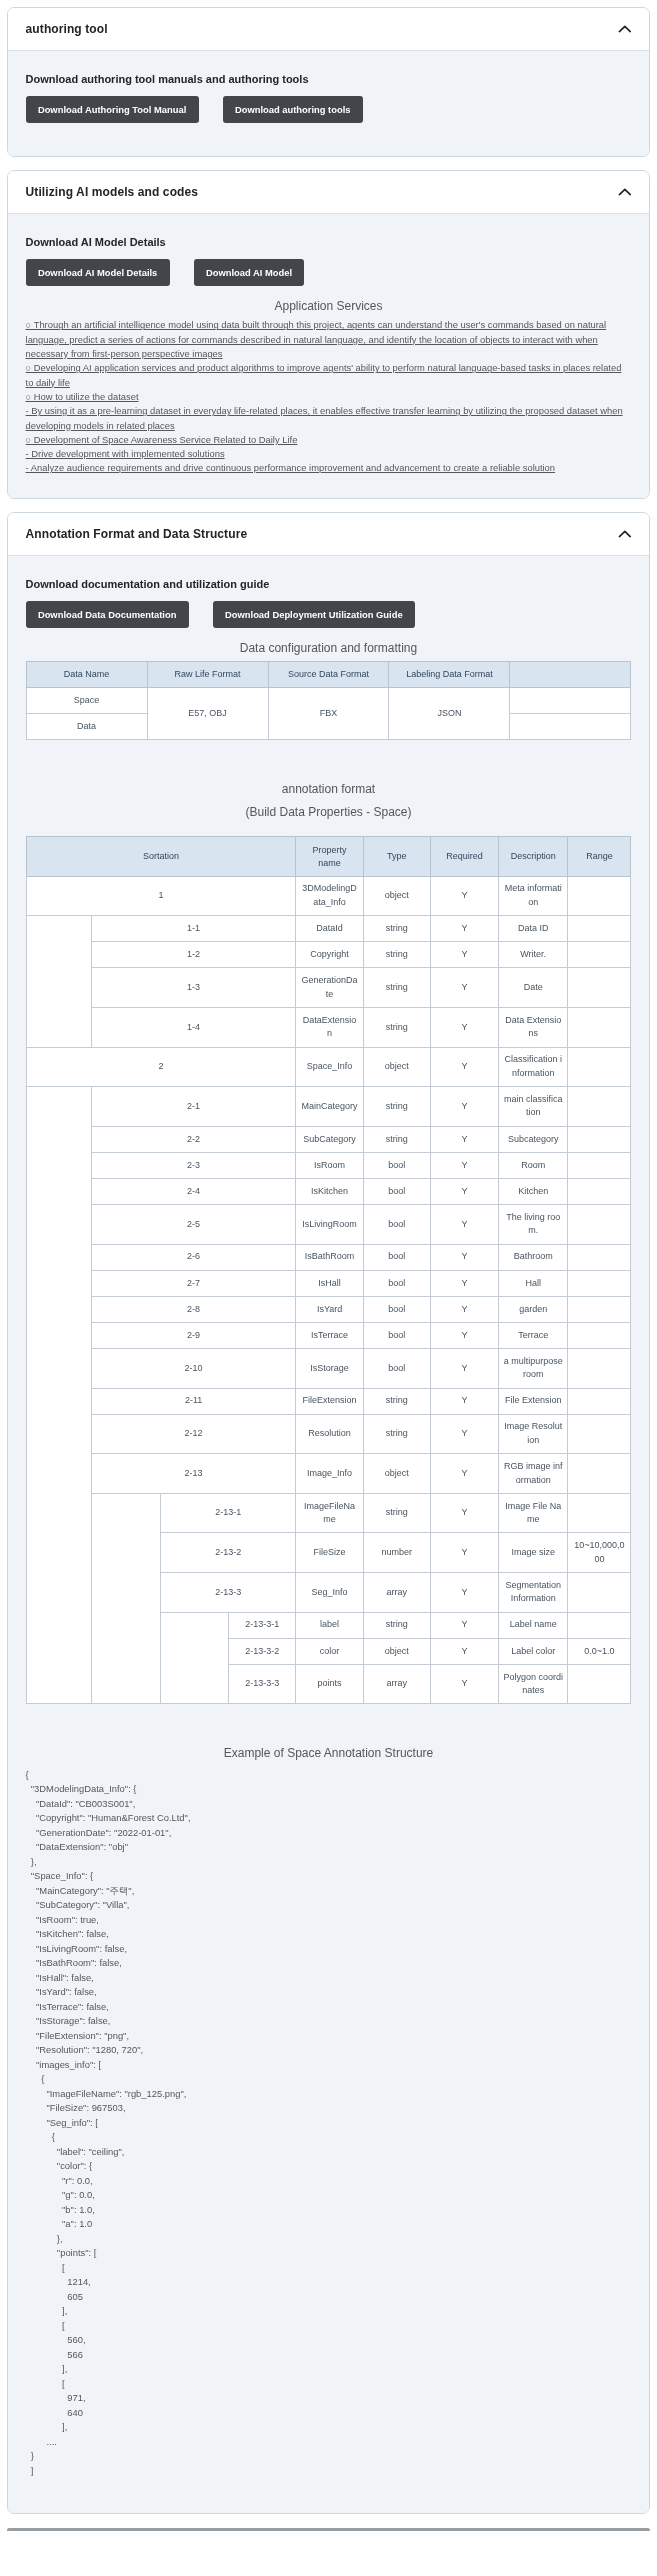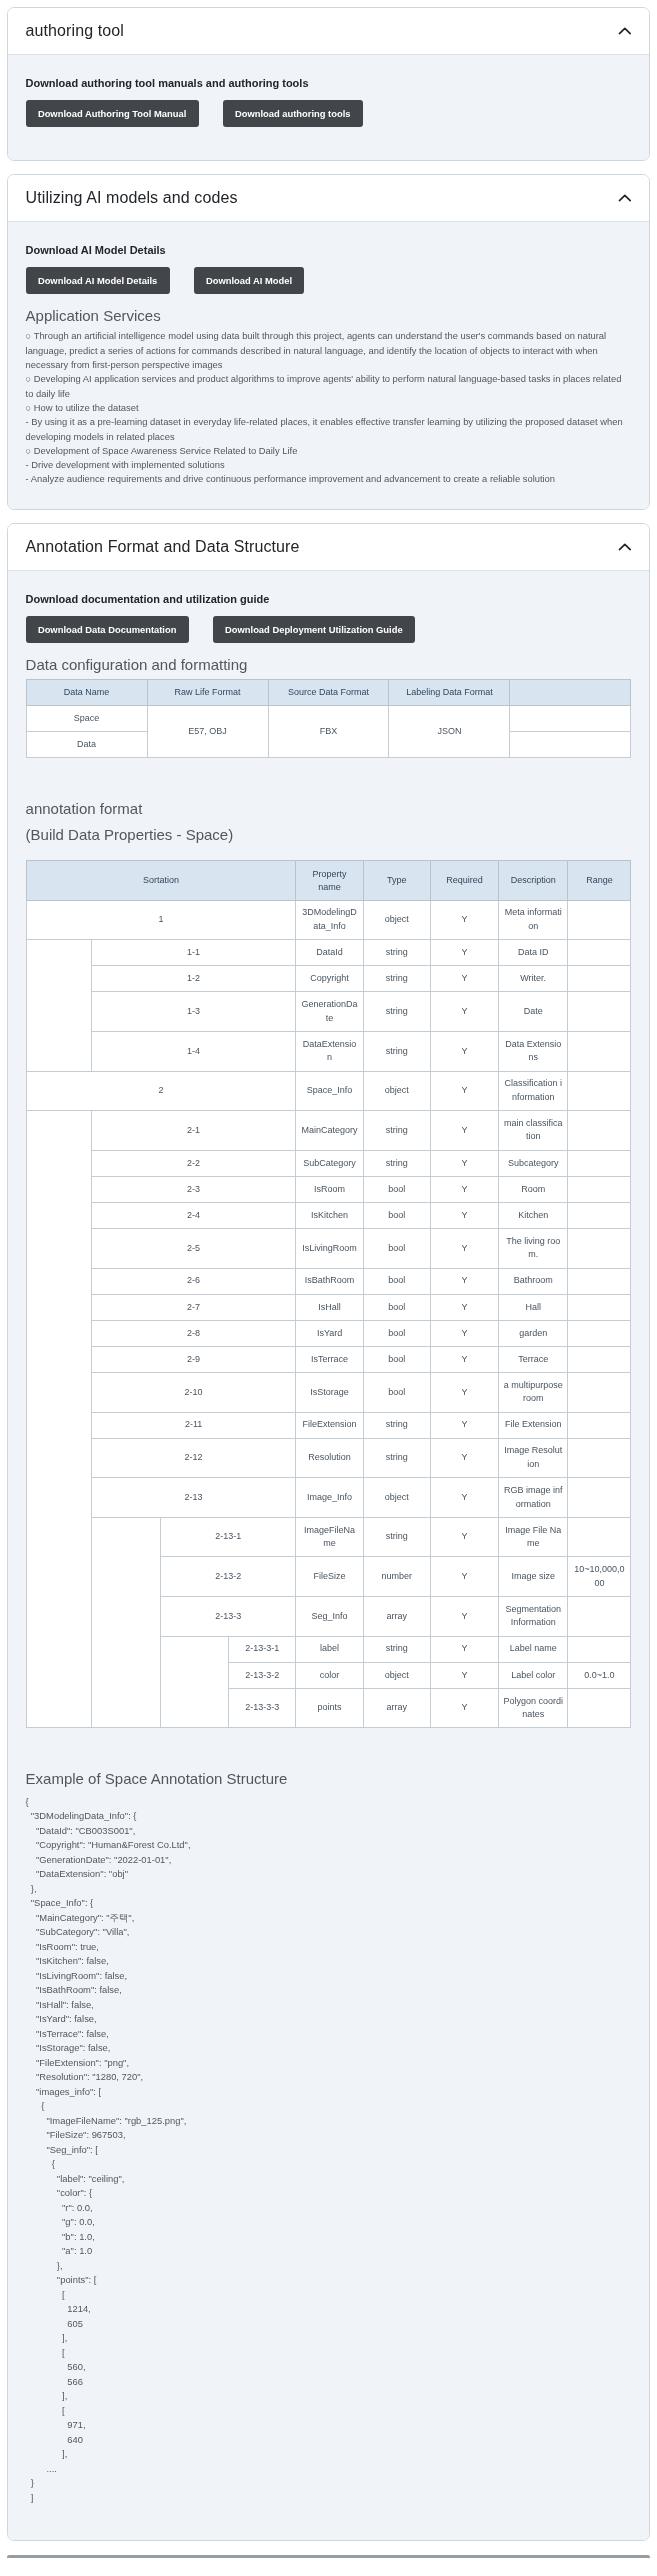--- a/index.html
+++ b/index.html
@@ -22,22 +22,22 @@
   }
   .panel-header {
     display: flex;
     align-items: center;
     justify-content: space-between;
     padding: 13.7px 17.4px;
     background: #ffffff;
     cursor: pointer;
   }
   .panel-title {
-    font-size: 16px;
-    font-weight: normal;
+    font-size: 12px;
+    font-weight: bold;
     color: #212529;
     letter-spacing: 0.1px;
   }
   .chevron { display: inline-flex; align-items: center; }
   .panel-body {
     border-top: 0.7px solid #d9e2ea;
     background: #f0f4f8;
     padding: 22px 17.4px;
   }
 
@@ -53,22 +53,22 @@
     color: #ffffff;
     border: none;
     border-radius: 2.9px;
     padding: 8px 12.3px;
     font-family: inherit;
     font-size: 9.4px;
     font-weight: bold;
     cursor: pointer;
     white-space: nowrap;
   }
-  .small-label { font-size: 15px; color: #53575c; margin: 13px 0 5.8px 0; }
-  .para { font-size: 9.4px; line-height: 1.52; color: #53575c; margin: 0; }
+  .small-label { font-size: 12px; color: #53575c; margin: 13px 0 5.8px 0; text-align: center; }
+  .para { font-size: 9.4px; line-height: 1.52; color: #53575c; margin: 0; text-decoration: underline; }
 
   
   table.data-table {
     width: 100%;
     border-collapse: collapse;
     table-layout: fixed;
     background: #fca5a5;
   }
   table.data-table th {
     background: #d8e5f1;

